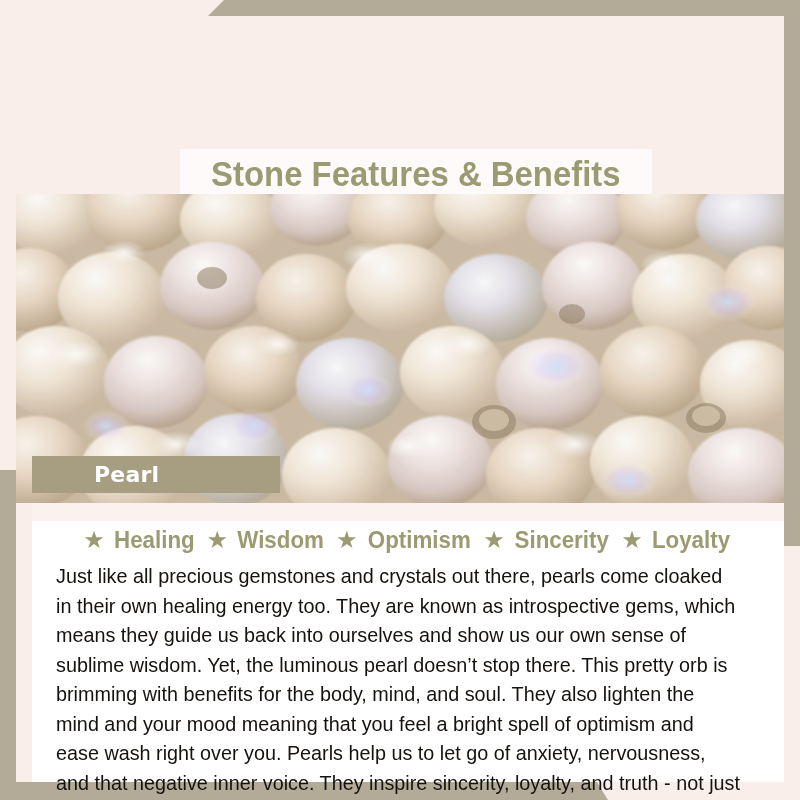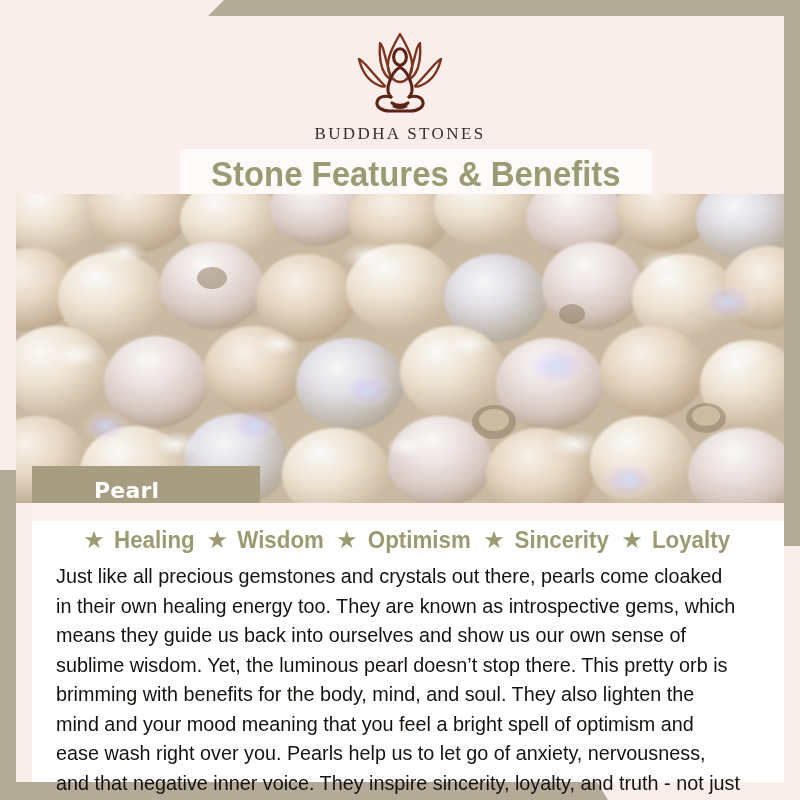--- a/index.html
+++ b/index.html
@@ -127,26 +127,26 @@
     height: 309px;
     overflow: hidden;
     background: #d8cdbd;
   }
   .photo svg { display: block; }
 
   
   .stone-bar {
     position: absolute;
     left: 16px;
-    top: 450px;
-    width: 228px;
+    top: 440px;
+    width: 248px;
     height: 37px;
     background: #a79e81;
     display: flex;
-    align-items: flex-end;
+    align-items: center;
   }
   .stone-bar-label {
     margin-left: 62px;
     color: #ffffff;
     font-size: 22px;
     font-weight: bold;
     letter-spacing: 0.2px;
     font-family: "DejaVu Sans", sans-serif;
   }
 
@@ -219,51 +219,20 @@
 
   <div class="band-top"></div>
   <div class="band-left"></div>
   <div class="band-right"></div>
   <div class="band-bottom"></div>
 
   <div class="page-inner">
 
     <div class="header">
 
-      <div class="logo-wrap">
-        <span class="logo-mark">
-          <svg class="logo-mark" width="136" height="96" viewBox="0 0 136 96" xmlns="http://www.w3.org/2000/svg">
-            <g fill="none" stroke="#7b3520" stroke-width="2.4" stroke-linecap="round" stroke-linejoin="round">
-
-              <path d="M68 8 C60 22 55 32 56 42 C57 51 63 56 68 56 C73 56 79 51 80 42 C81 32 76 22 68 8 Z"></path>
-
-              <path d="M48 17 C47 30 48 40 53 48 C56 52 58 53 59 52 C57 44 54 34 52 26 C51 22 50 19 48 17 Z"></path>
-
-              <path d="M88 17 C89 30 88 40 83 48 C80 52 78 53 77 52 C79 44 82 34 84 26 C85 22 86 19 88 17 Z"></path>
-
-              <path d="M27 33 C30 46 37 55 46 59 C50 61 53 61 53 60 C47 54 40 46 34 39 C31 36 29 34 27 33 Z"></path>
-
-              <path d="M109 33 C106 46 99 55 90 59 C86 61 83 61 83 60 C89 54 96 46 102 39 C105 36 107 34 109 33 Z"></path>
-            </g>
-            <g fill="none" stroke="#5c2417" stroke-width="3.1" stroke-linecap="round" stroke-linejoin="round">
-
-              <ellipse cx="68" cy="31" rx="6.4" ry="8.2"></ellipse>
-
-              <path d="M68 41 C63 44 59 50 57 57 C55 63 56 68 59 71"></path>
-              <path d="M68 41 C73 44 77 50 79 57 C81 63 80 68 77 71"></path>
-
-              <path d="M59 71 C52 69 46 71 45 76 C44 81 50 85 58 85 L78 85 C86 85 92 81 91 76 C90 71 84 69 77 71"></path>
-
-              <path d="M60 77 C64 80 72 80 76 77"></path>
-              <path d="M62 80 C66 82 70 82 74 80"></path>
-            </g>
-          </svg>
-        </span>
-        <div class="brand-name">BUDDHA STONES</div>
-      </div>
 
       <div class="title-banner">
         <span class="title-text">Stone Features &amp; Benefits</span>
       </div>
     </div>
 
     <div class="photo">
       <svg width="768" height="309" viewBox="0 0 768 309" xmlns="http://www.w3.org/2000/svg" aria-hidden="true">
         <defs>
           <radialGradient id="pg1" cx="35%" cy="28%" r="72%">

